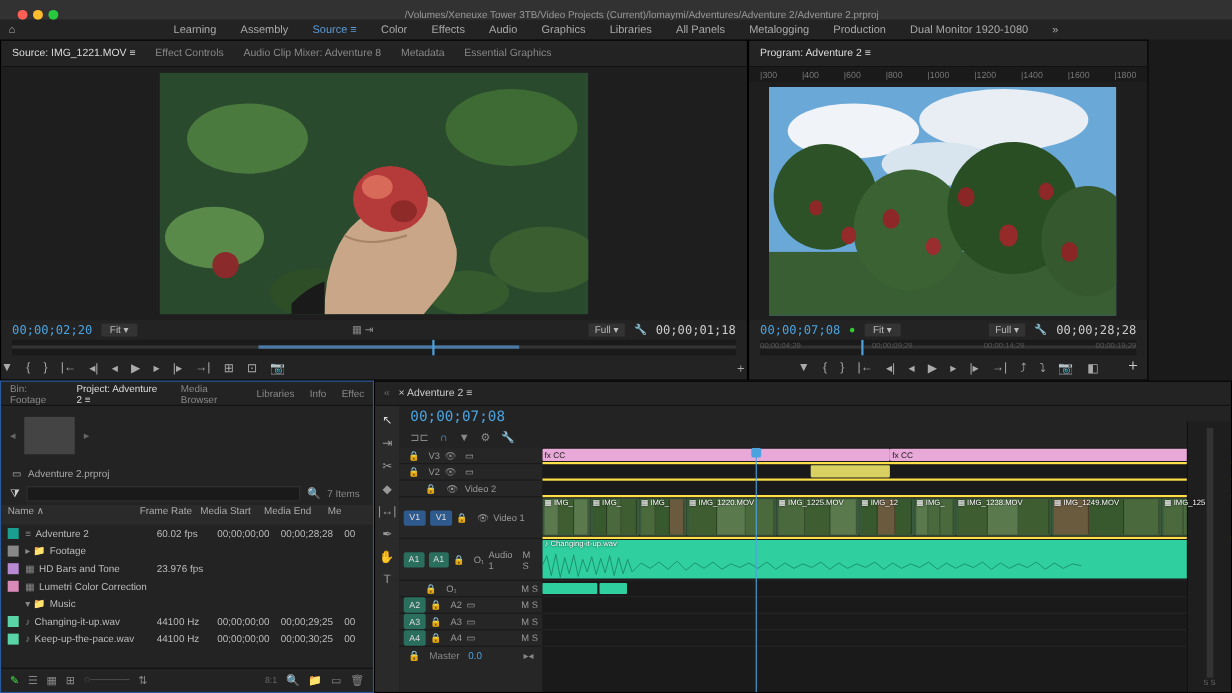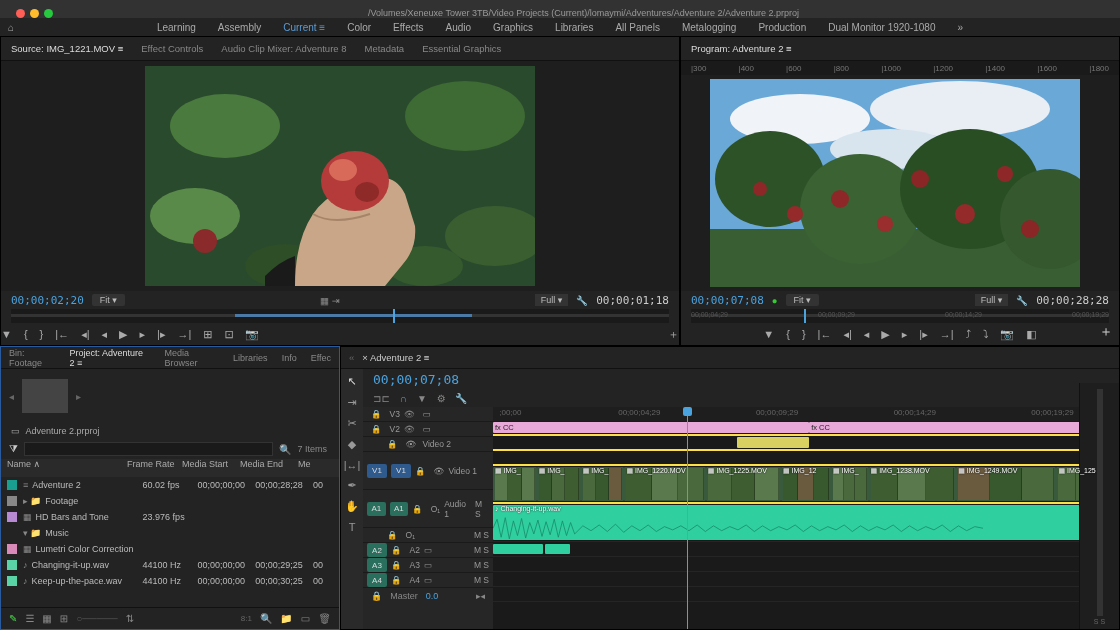--- a/index.html
+++ b/index.html
@@ -11,21 +11,21 @@
 .titlepath{flex:1;text-align:center;overflow:hidden;white-space:nowrap}
 .workspaces{height:18px;background:#232323;display:flex;align-items:center;justify-content:center;gap:22px;color:#aaa;font-size:10px}
 .workspaces span{cursor:pointer}
 .workspaces .act{color:#5b9bd5}
 .homebtn{position:absolute;left:8px}
 .body{height:594px;display:flex;flex-direction:column}
 .top{height:310px;display:flex}
 .bottom{height:284px;display:flex}
 .panel{background:#232323;border:1px solid #000;display:flex;flex-direction:column;position:relative}
 .source{width:680px}
-.program{width:440px}
+.program{width:364px}
 .tabs{height:24px;display:flex;align-items:center;gap:18px;padding:0 10px;color:#888;font-size:9.5px;border-bottom:1px solid #111}
 .tabs .act{color:#ddd}
 .vidarea{flex:1;display:flex;align-items:center;justify-content:center;background:#1e1e1e;position:relative}
 .vidframe{background:#222;position:relative;overflow:hidden}
 .svgfill{width:100%;height:100%}
 .tcbar{height:18px;display:flex;align-items:center;padding:0 10px;gap:8px;font-size:9.5px}
 .tc{color:#4aa3df;font-family:monospace;font-size:11px}
 .fit{background:#333;padding:1px 8px;border-radius:2px;font-size:9px;color:#bbb}
 .full{background:#333;padding:1px 6px;font-size:9px;color:#bbb}
 .wrench{color:#888}
@@ -102,21 +102,21 @@
     <span class="yel"></span>
     <span class="grn"></span>
   </div>
   <div class="titlepath">/Volumes/Xeneuxe Tower 3TB/Video Projects (Current)/lomaymi/Adventures/Adventure 2/Adventure 2.prproj</div>
 </div>
 
 <div class="workspaces">
   <span class="homebtn">⌂</span>
   <span>Learning</span>
   <span>Assembly</span>
-  <span class="act"><span>Current</span> ≡</span>
+  <span class="act"><span>Source</span> ≡</span>
   <span>Color</span>
   <span>Effects</span>
   <span>Audio</span>
   <span>Graphics</span>
   <span>Libraries</span>
   <span>All Panels</span>
   <span>Metalogging</span>
   <span>Production</span>
   <span>Dual Monitor 1920-1080</span>
   <span>»</span>
@@ -316,30 +316,30 @@
           </div>
           <div class="listrow">
             <span class="swatch sw-purple"></span>
             <div class="col-name"><span class="icn">▦</span>HD Bars and Tone</div>
             <div class="col-fr">23.976 fps</div>
             <div class="col-ms"></div>
             <div class="col-me"></div>
             <div class="col-mi"></div>
           </div>
           <div class="listrow">
-            <span class="swatch "></span>
-            <div class="col-name"><span class="icn">▾ 📁</span>Music</div>
+            <span class="swatch sw-pink"></span>
+            <div class="col-name"><span class="icn">▦</span>Lumetri Color Correction</div>
             <div class="col-fr"></div>
             <div class="col-ms"></div>
             <div class="col-me"></div>
             <div class="col-mi"></div>
           </div>
           <div class="listrow">
-            <span class="swatch sw-pink"></span>
-            <div class="col-name"><span class="icn">▦</span>Lumetri Color Correction</div>
+            <span class="swatch "></span>
+            <div class="col-name"><span class="icn">▾ 📁</span>Music</div>
             <div class="col-fr"></div>
             <div class="col-ms"></div>
             <div class="col-me"></div>
             <div class="col-mi"></div>
           </div>
           <div class="listrow">
             <span class="swatch sw-mint"></span>
             <div class="col-name"><span class="icn">   ♪</span>Changing-it-up.wav</div>
             <div class="col-fr">44100 Hz</div>
             <div class="col-ms">00;00;00;00</div>
@@ -461,27 +461,20 @@
                   <span style="margin-left:auto">M S</span>
                 </div>
             <div class="master">
                   <span>🔒</span>
                   <span>Master</span>
                   <span class="level">0.0</span>
                   <span style="margin-left:auto">▸◂</span>
                 </div>
           </div>
           <div class="tracks">
-            <div class="tlruler">
-              <span style="left:1%">;00;00</span>
-              <span style="left:20%">00;00;04;29</span>
-              <span style="left:42%">00;00;09;29</span>
-              <span style="left:64%">00;00;14;29</span>
-              <span style="left:86%">00;00;19;29</span>
-            </div>
             <div class="tlph" style="left:31%"></div>
             <div class="vtrack">
               <div class="clip cc" style="left:0;width:50.5%">fx <span>CC</span></div>
               <div class="clip cc" style="left:50.5%;width:49%">fx <span>CC</span></div>
             </div>
             <div class="vtrack">
               <div class="clip" style="left:39%;width:11.5%;background:#d8d060"></div>
             </div>
             <div class="vtrack" style="height:15px"></div>
             <div class="vtrack tall" id="v1track">

